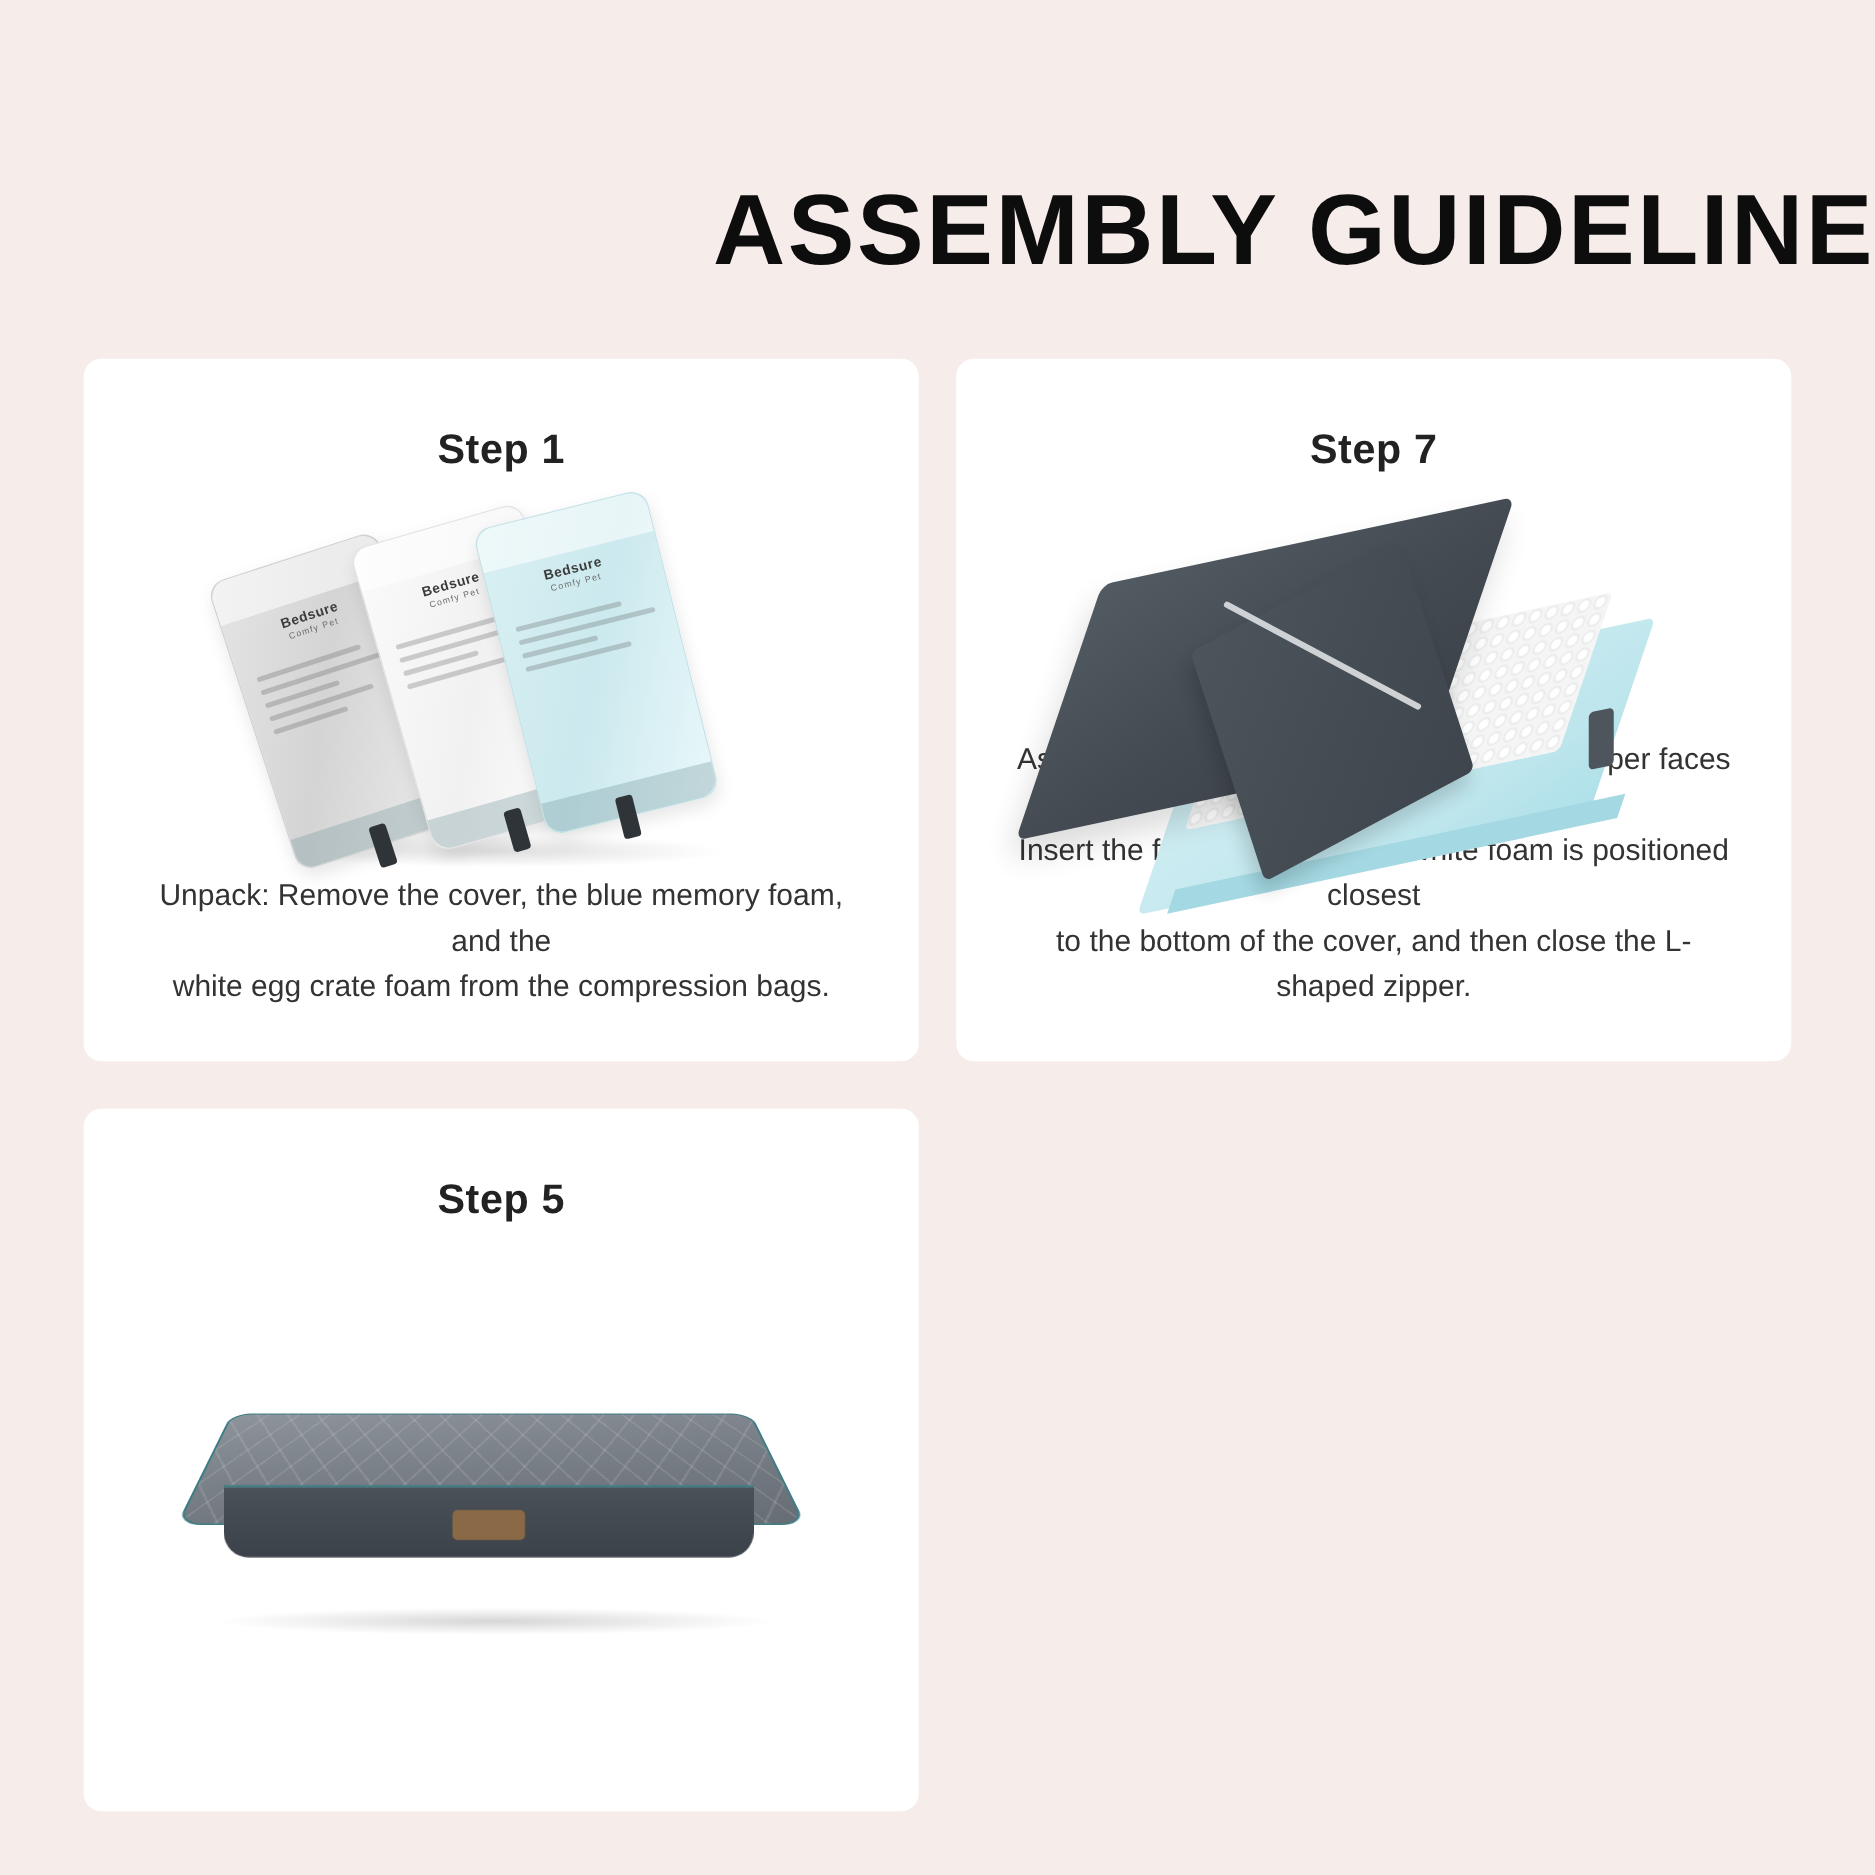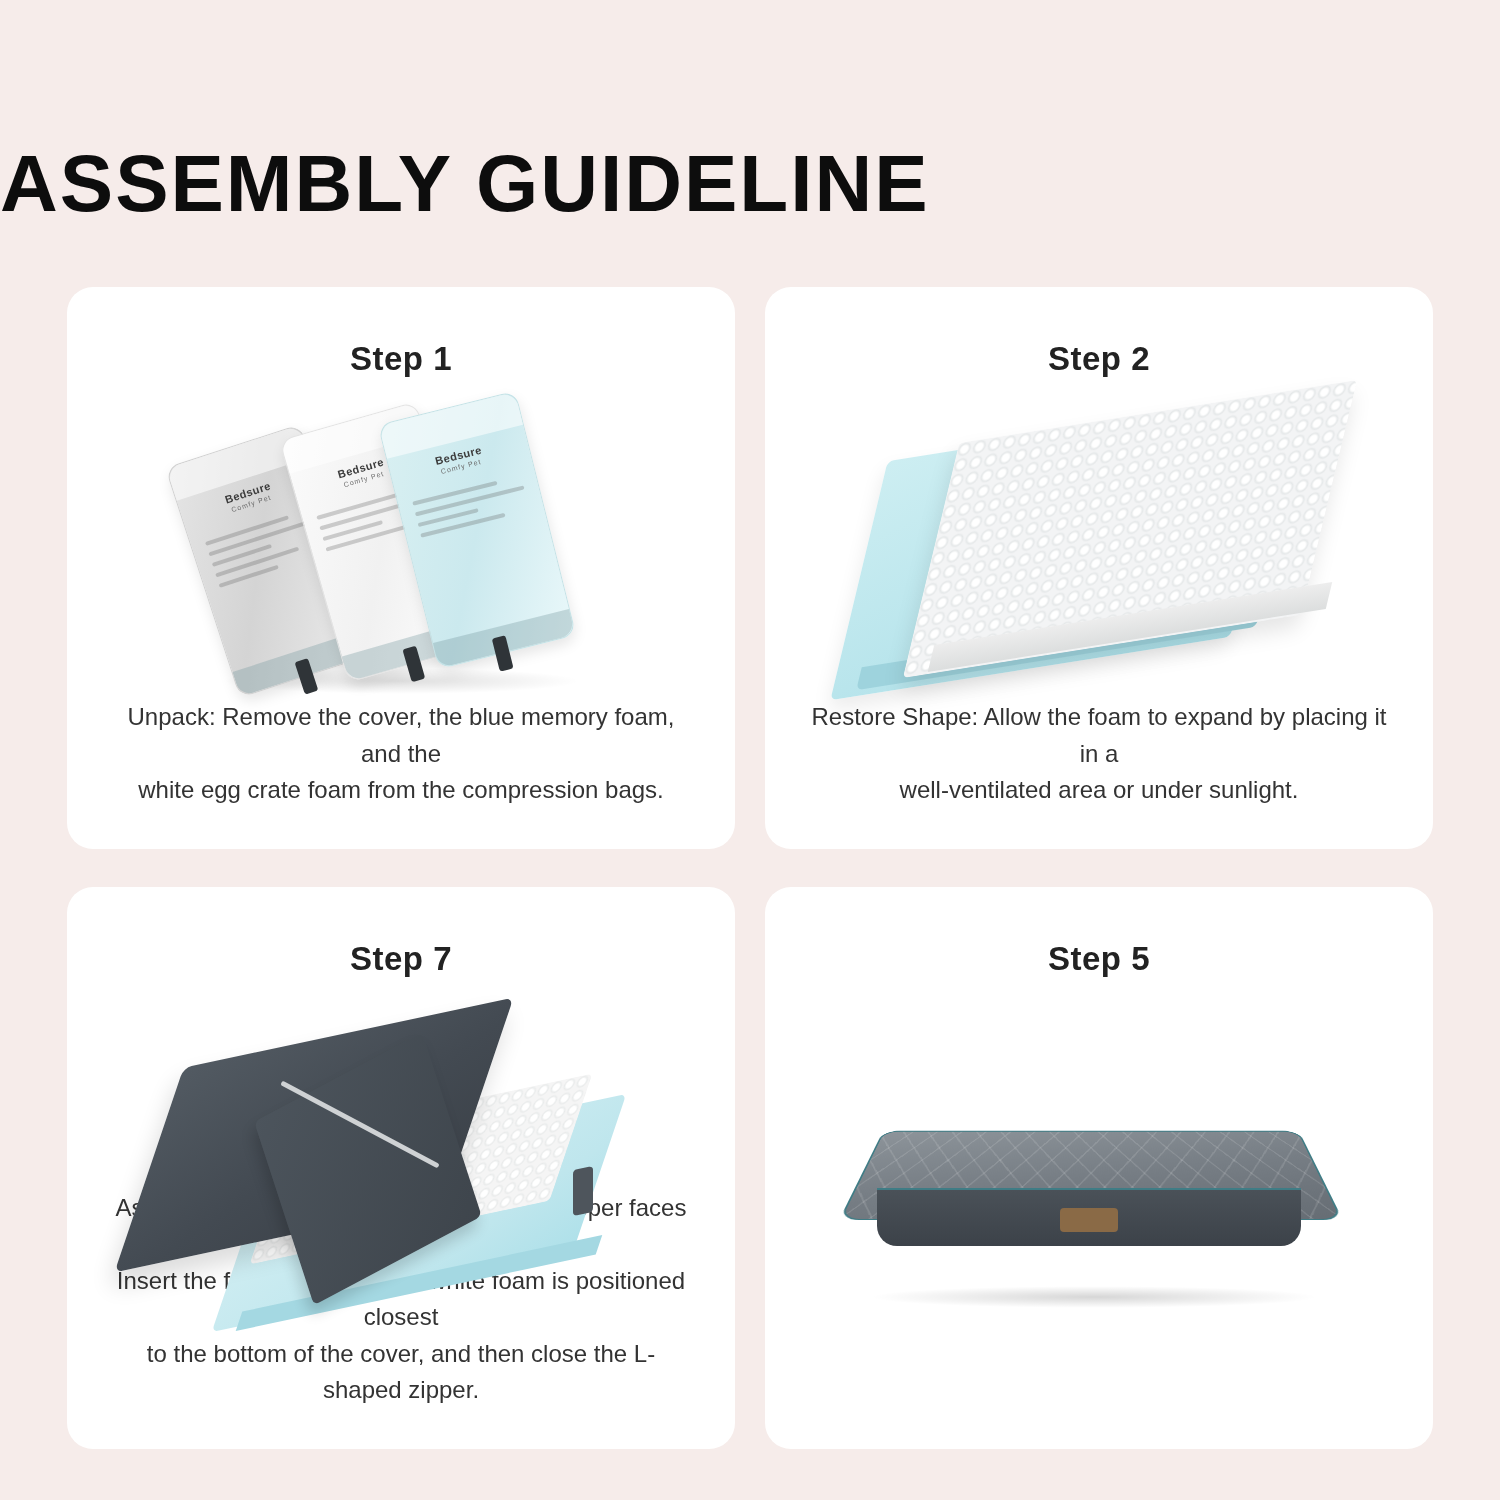--- a/index.html
+++ b/index.html
@@ -13,41 +13,41 @@
     font-family: "Liberation Sans", sans-serif;
     overflow: hidden;
   }
   .page {
     position: relative;
     width: 1500px;
     height: 1500px;
     box-sizing: border-box;
   }
   .title {
-    text-align: left;
+    text-align: right;
     font-size: 80px;
     font-weight: 700;
     letter-spacing: 2px;
     color: #0d0d0d;
     padding-top: 90px;
     line-height: 1;
   }
   .grid {
     display: grid;
     grid-template-columns: 668px 668px;
     grid-template-rows: 562px 562px;
     column-gap: 30px;
     row-gap: 38px;
     padding: 0 67px;
     margin-top: 63px;
     box-sizing: border-box;
   }
   .card {
     background: #ffffff;
-    border-radius: 26px;
+    border-radius: 14px;
     position: relative;
     box-sizing: border-box;
     display: flex;
     flex-direction: column;
     align-items: center;
     overflow: hidden;
   }
   .step-label {
     font-size: 33px;
     font-weight: 700;
@@ -371,33 +371,20 @@
             </div>
             <div class="bag-seal"></div>
             <div class="bag-tab" style="left:58px;"></div>
           </div>
         </div>
       </div>
       <div class="caption">Unpack: Remove the cover, the blue memory foam, and the
 white egg crate foam from the compression bags.</div>
     </div>
 
-    <div class="card">
-      <div class="step-label">Step 2</div>
-      <div class="art">
-        <div class="s2">
-          <div class="blue-foam"></div>
-          <div class="blue-foam-edge"></div>
-          <div class="egg-foam"></div>
-          <div class="egg-foam-edge"></div>
-        </div>
-      </div>
-      <div class="caption">Restore Shape: Allow the foam to expand by placing it in a
-well-ventilated area or under sunlight.</div>
-    </div>
 
     <div class="card">
       <div class="step-label">Step 7</div>
       <div class="art">
         <div class="s3">
           <div class="l-blue"></div>
           <div class="l-blue-edge"></div>
           <div class="l-white"></div>
           <div class="l-cover"></div>
           <div class="l-flap"></div>

